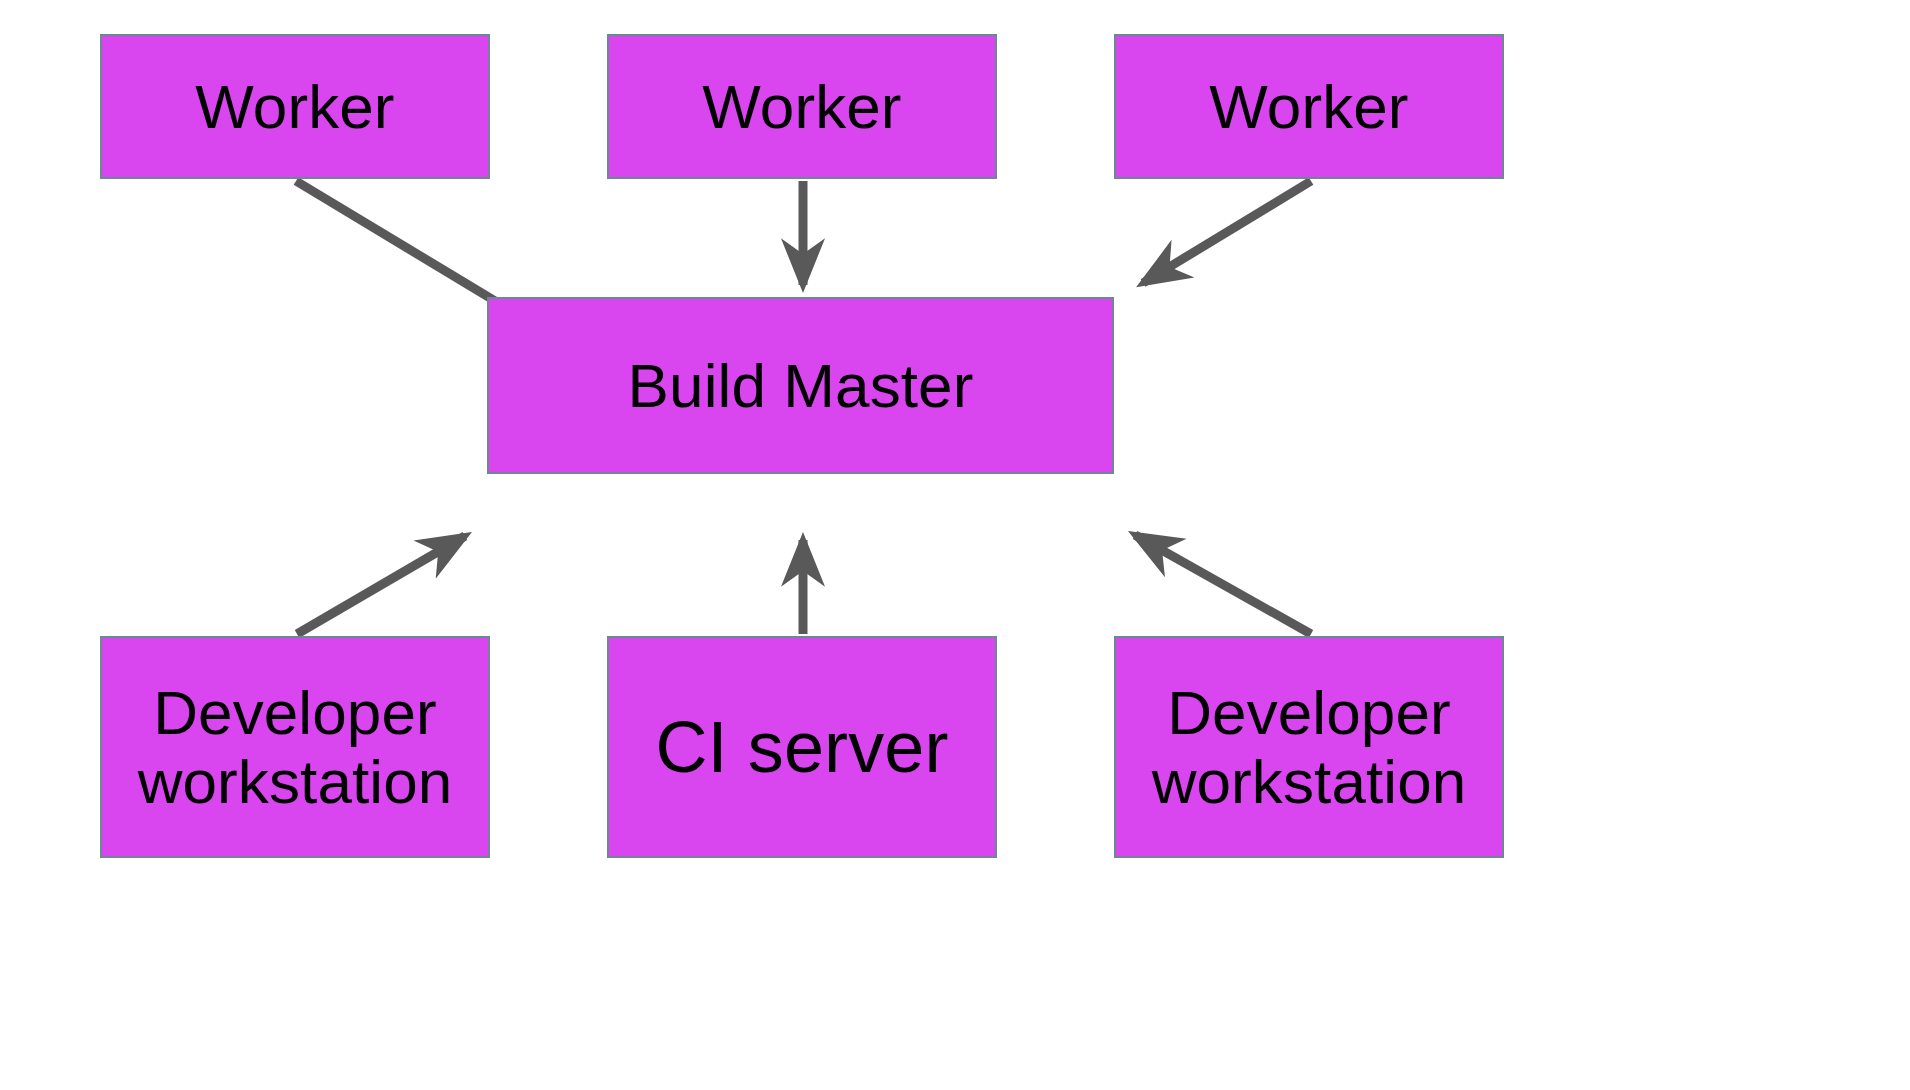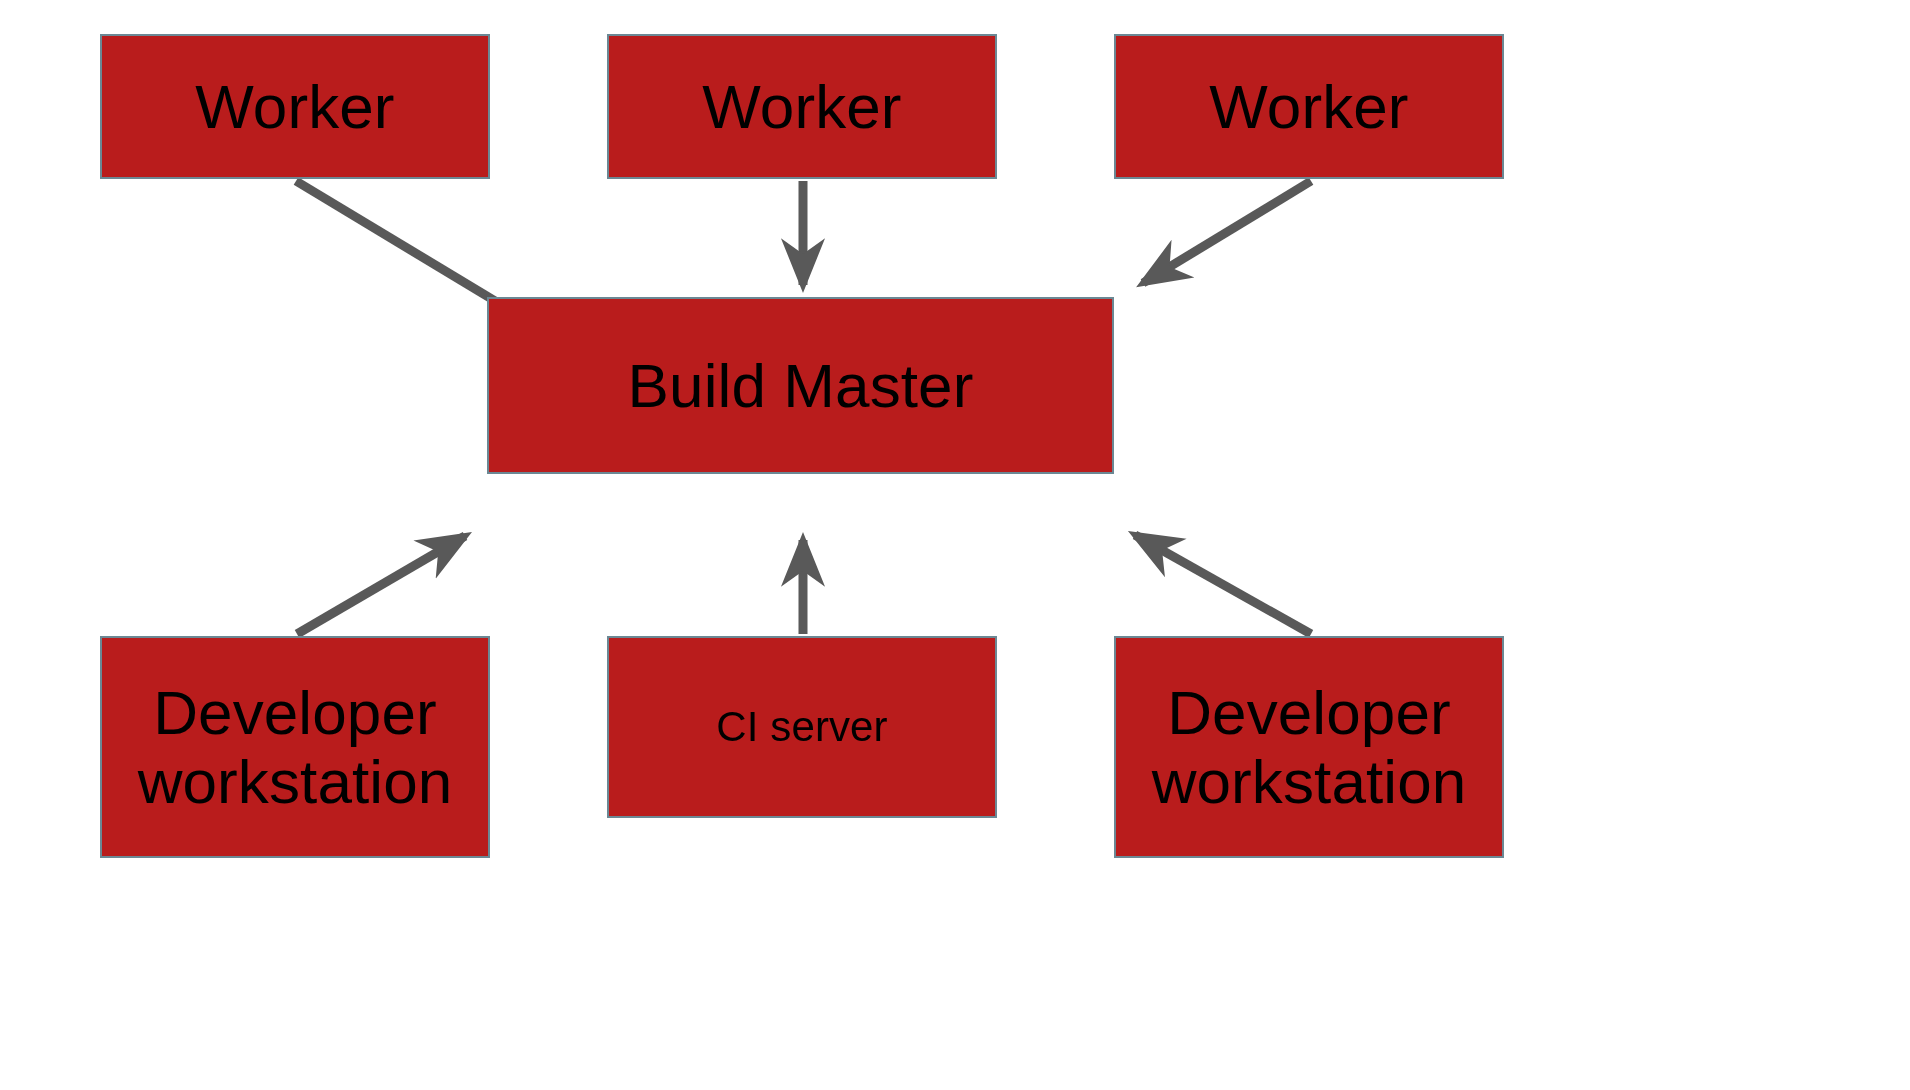--- a/index.html
+++ b/index.html
@@ -24,21 +24,21 @@
     position: absolute;
     left: 0;
     top: 0;
     width: 1910px;
     height: 1090px;
     pointer-events: none;
   }
   .node {
     position: absolute;
     box-sizing: border-box;
-    background: #b91c1c;
+    background: #d946ef;
     border: 2px solid #6b8894;
     display: flex;
     align-items: center;
     justify-content: flex-end;
     text-align: center;
     color: #000000;
     line-height: 1.12;
     font-weight: 400;
     white-space: pre-line;
     letter-spacing: 0.1px;
@@ -48,21 +48,21 @@
     width: 100%;
     padding: 0 6px;
     box-sizing: border-box;
     white-space: pre-line;
   }
   .n-worker-left   { left: 100px;  top: 34px;  width: 390px; height: 145px; font-size: 62px; }
   .n-worker-mid    { left: 607px;  top: 34px;  width: 390px; height: 145px; font-size: 62px; }
   .n-worker-right  { left: 1114px; top: 34px;  width: 390px; height: 145px; font-size: 62px; }
   .n-build-master  { left: 487px;  top: 297px; width: 627px; height: 177px; font-size: 62px; }
   .n-dev-left      { left: 100px;  top: 636px; width: 390px; height: 222px; font-size: 62px; }
-  .n-ci-server     { left: 607px;  top: 636px; width: 390px; height: 182px; font-size: 42px; }
+  .n-ci-server     { left: 607px;  top: 636px; width: 390px; height: 222px; font-size: 72px; }
   .n-dev-right     { left: 1114px; top: 636px; width: 390px; height: 222px; font-size: 62px; }
 </style>
 </head>
 <body>
 
 <div id="diagram-canvas">
 
   <svg id="edge-layer" viewBox="0 0 1910 1090">
     <defs>
       <marker id="arrowhead" markerWidth="6.2" markerHeight="5.4" refX="5.2" refY="2.7" orient="auto" markerUnits="strokeWidth">

